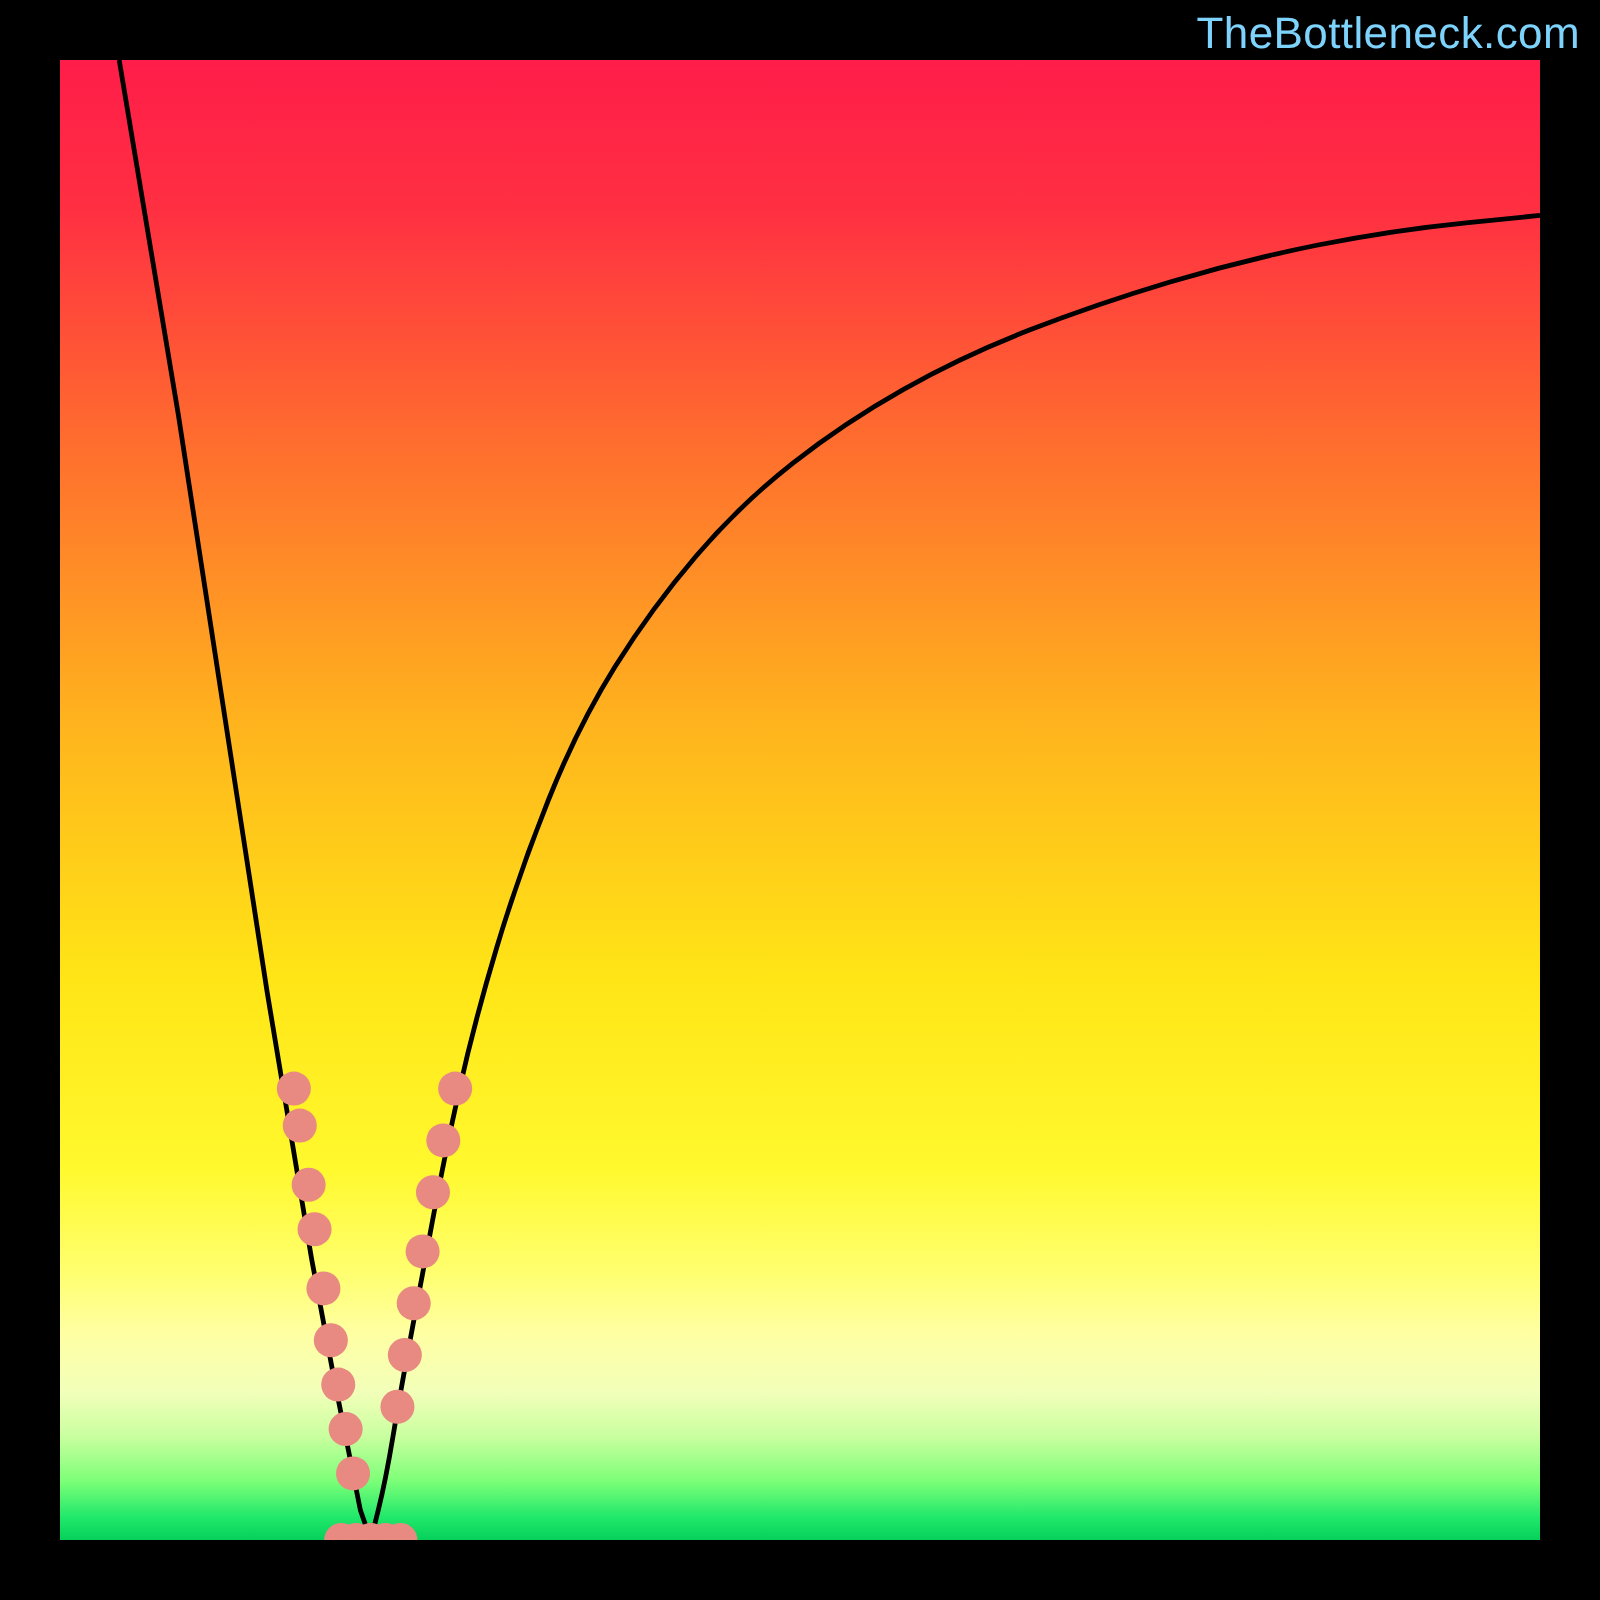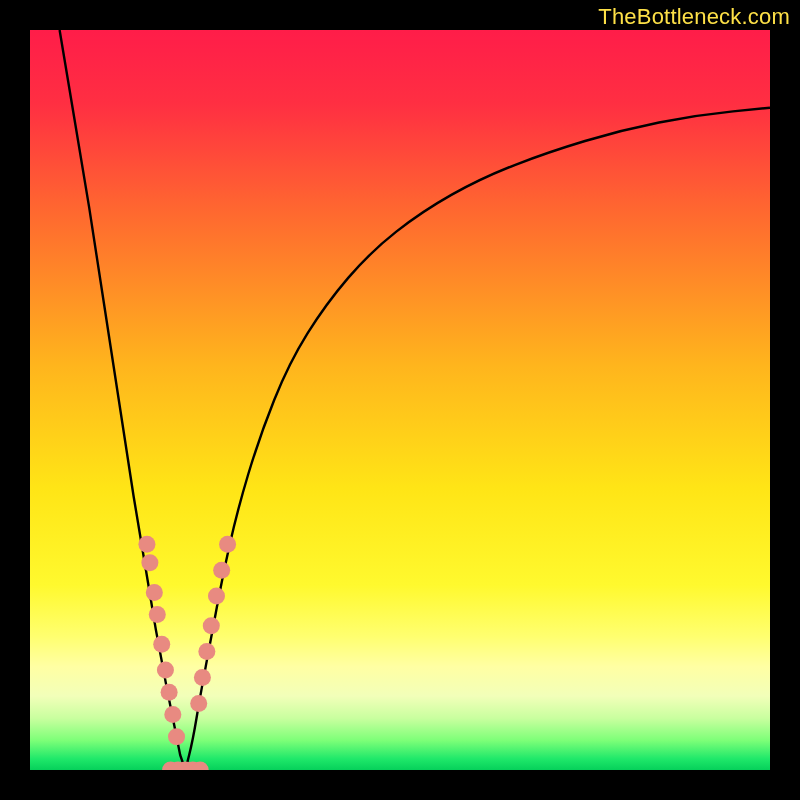--- a/index.html
+++ b/index.html
@@ -28,21 +28,21 @@
     overflow: hidden;
   }
   .gradient {
     position: absolute;
     inset: 0;
   }
   .watermark {
     position: absolute;
     top: 4px;
     right: 10px;
-    color: #fde047;
+    color: #7dd3fc;
     font-size: 22px;
     letter-spacing: 0.2px;
     font-weight: 400;
   }
   svg.curve {
     position: absolute;
     inset: 0;
   }
 </style>
 </head>

